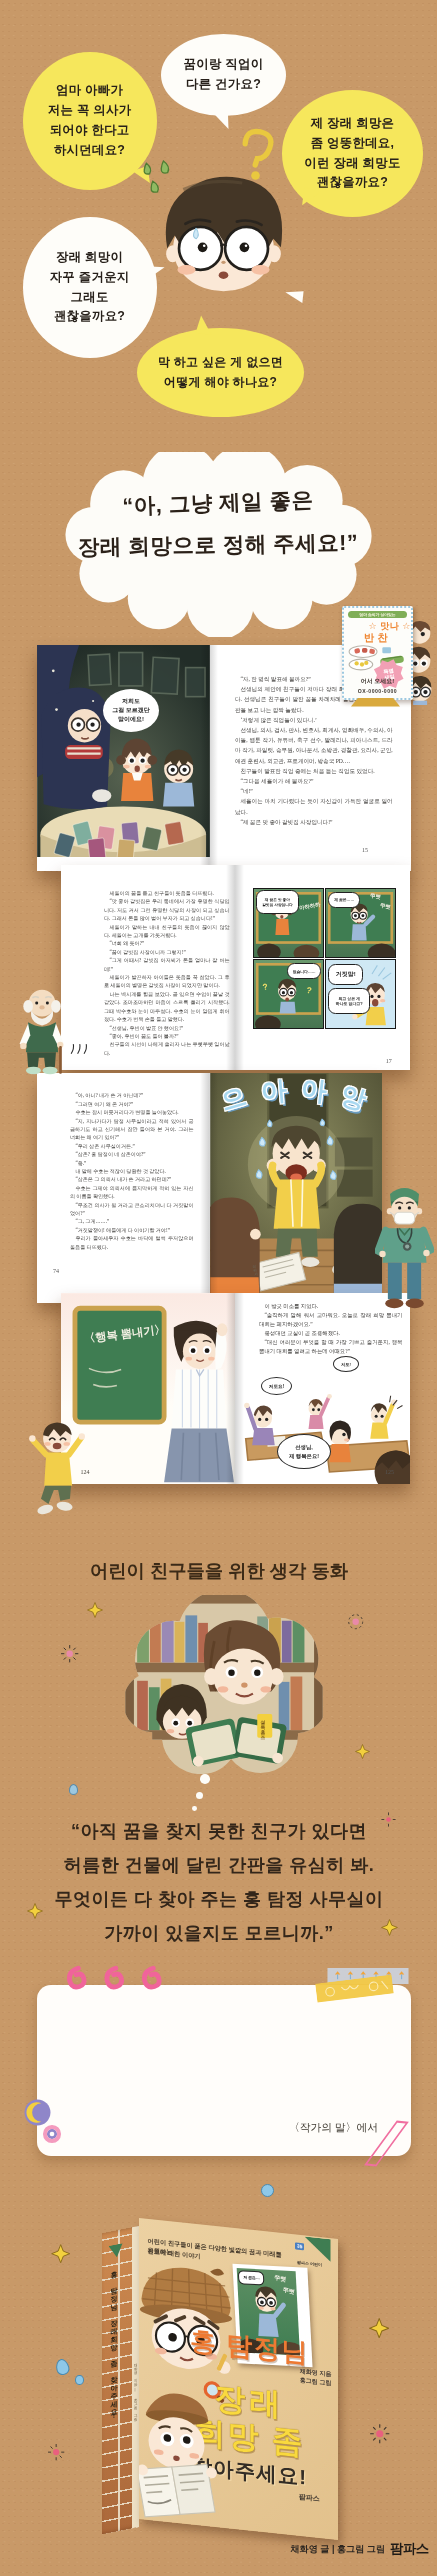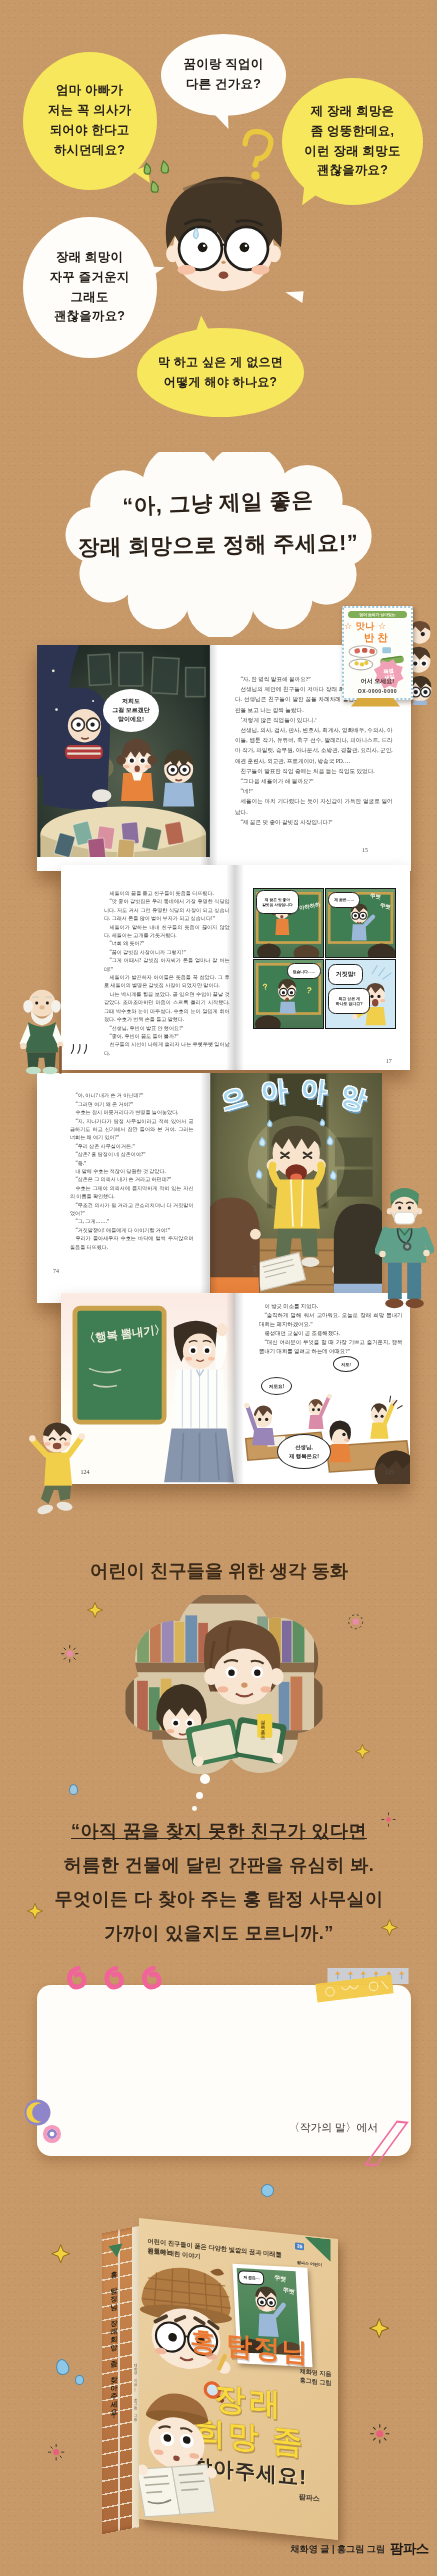--- a/index.html
+++ b/index.html
@@ -85,21 +85,21 @@
   <div class="bubble yellow" style="left:22.6px;top:52px;width:134px;height:138px;">엄마 아빠가
 저는 꼭 의사가
 되어야 한다고
 하시던데요?</div>
   <div class="tail" style="left:135px;top:168px;border-top:17px solid #f6e75c;border-left:13px solid transparent;transform:rotate(-18deg);"></div>
 
   <div class="bubble white" style="left:161px;top:34px;width:125px;height:82px;">꿈이랑 직업이
 다른 건가요?</div>
   <div class="tail" style="left:213px;top:109px;border-top:21.5px solid #fefdf9;border-left:14px solid transparent;border-right:3.2px solid transparent;transform:rotate(-10deg);"></div>
 
-  <div class="bubble yellow" style="left:282px;top:78px;width:141px;height:127px;">제 장래 희망은
+  <div class="bubble yellow" style="left:282px;top:90px;width:141px;height:127px;">제 장래 희망은
 좀 엉뚱한데요,
 이런 장래 희망도
 괜찮을까요?</div>
   <div class="tail" style="left:301px;top:189px;border-top:18.3px solid #f6e75c;border-right:14px solid transparent;transform:rotate(16deg);"></div>
 
   <div class="bubble white" style="left:22.6px;top:217px;width:134px;height:141px;">장래 희망이
 자꾸 즐거운지
 그래도
 괜찮을까요?</div>
   <div class="tail" style="left:147px;top:265px;border-left:18.3px solid #fefdf9;border-bottom:10.8px solid transparent;border-top:3.2px solid transparent;transform:rotate(-6deg);"></div>
@@ -267,21 +267,21 @@
     <circle cx="38" cy="132" r="22" fill="#f8e6d2"></circle>
     <path d="M16 126 Q20 104 42 106 Q60 108 60 128 L50 120 40 130 30 118 22 130 Z" fill="#3f3222"></path>
     <circle cx="31" cy="136" r="9" fill="#fff" stroke="#333" stroke-width="2.5"></circle>
     <circle cx="49" cy="136" r="9" fill="#fff" stroke="#333" stroke-width="2.5"></circle>
     <circle cx="31" cy="136" r="4" fill="#222"></circle>
       <circle cx="49" cy="136" r="4" fill="#222"></circle>
     <rect x="26" y="152" width="26" height="8" fill="#9cb8d8"></rect>
   </svg>
   <div class="abs" style="left:342px;top:606px;width:67px;height:90px;background:#fdfdfa;border:2.2px dotted #9cc8e0;border-radius:2.2px;z-index:6;box-shadow:1.1px 2.2px 4.3px rgba(60,30,10,.3);">
     <div style="position:absolute;left:4.3px;top:2.7px;right:4.3px;height:7.5px;background:#7fae57;border-radius:3.8px;color:#fdf8e8;font-size:3.8px;font-weight:bold;display:flex;align-items:center;justify-content:center;">엄마 솜씨가 살아있는</div>
-    <div style="position:absolute;left:0;top:12px;width:100%;text-align:left;font-size:9.1px;font-weight:800;color:#ef8632;letter-spacing:0.5px;">☆ 맛나 ☆</div>
+    <div style="position:absolute;left:0;top:12px;width:100%;text-align:right;font-size:9.1px;font-weight:800;color:#ef8632;letter-spacing:0.5px;">☆ 맛나 ☆</div>
     <div style="position:absolute;left:0;top:22.6px;width:100%;text-align:center;font-size:10.2px;font-weight:800;color:#ef8632;letter-spacing:3.2px;">반찬</div>
     <svg style="position:absolute;left:3.2px;top:35px;" width="60" height="28" viewBox="0 0 112 52">
       <ellipse cx="30" cy="16" rx="26" ry="11" fill="#fff" stroke="#b8b4aa" stroke-width="2"></ellipse>
       <rect x="14" y="10" width="10" height="9" rx="3" fill="#d96a5a" transform="rotate(-12 19 14)"></rect>
       <rect x="28" y="9" width="10" height="9" rx="3" fill="#c65a4a"></rect>
       <rect x="42" y="11" width="10" height="9" rx="3" fill="#d96a5a" transform="rotate(10 47 15)"></rect>
       <ellipse cx="26" cy="40" rx="22" ry="10" fill="#fff" stroke="#b8b4aa" stroke-width="2"></ellipse>
       <circle cx="18" cy="38" r="4" fill="#e9c83f"></circle>
         <circle cx="28" cy="40" r="4" fill="#e9c83f"></circle>
         <circle cx="36" cy="37" r="4" fill="#e9c83f"></circle>
@@ -730,21 +730,21 @@
         <path d="M18 3 V9 M18 27 V33 M3 18 H9 M27 18 H33"></path>
       </g>
     </svg>
   <svg class="abs sun" style="left:27px;top:1903px;" width="16" height="16" viewBox="0 0 30 30">
       <path d="M15 1 L19 11 L29 15 L19 19 L15 29 L11 19 L1 15 L11 11 Z" fill="#f3d03e" stroke="#8a6a1a" stroke-width="1.5"></path>
     </svg>
   <svg class="abs sun" style="left:381px;top:1919px;" width="17" height="17" viewBox="0 0 30 30">
       <path d="M15 1 L19 11 L29 15 L19 19 L15 29 L11 19 L1 15 L11 11 Z" fill="#f3d03e" stroke="#8a6a1a" stroke-width="1.5"></path>
     </svg>
 
-  <div class="hand-quote" style="top:1819px;text-decoration:underline;">“아직 꿈을 찾지 못한 친구가 있다면</div>
+  <div class="hand-quote" style="top:1819px;">“아직 꿈을 찾지 못한 친구가 있다면</div>
   <div class="hand-quote" style="top:1853px;">허름한 건물에 달린 간판을 유심히 봐.</div>
   <div class="hand-quote" style="top:1887px;">무엇이든 다 찾아 주는 홍 탐정 사무실이</div>
   <div class="hand-quote" style="top:1921px;">가까이 있을지도 모르니까.”</div>
 
   <svg class="abs" style="left:62px;top:1964px;z-index:5;" width="113" height="30" viewBox="0 0 210 56">
     <g fill="none" stroke="#f0649a" stroke-width="9" stroke-linecap="round">
       <path d="M30 8 Q10 14 14 32 Q18 46 32 42 Q44 38 40 26 Q36 16 26 20"></path>
       <path d="M100 8 Q80 14 84 32 Q88 46 102 42 Q114 38 110 26 Q106 16 96 20"></path>
       <path d="M170 8 Q150 14 154 32 Q158 46 172 42 Q184 38 180 26 Q176 16 166 20"></path>
     </g>

